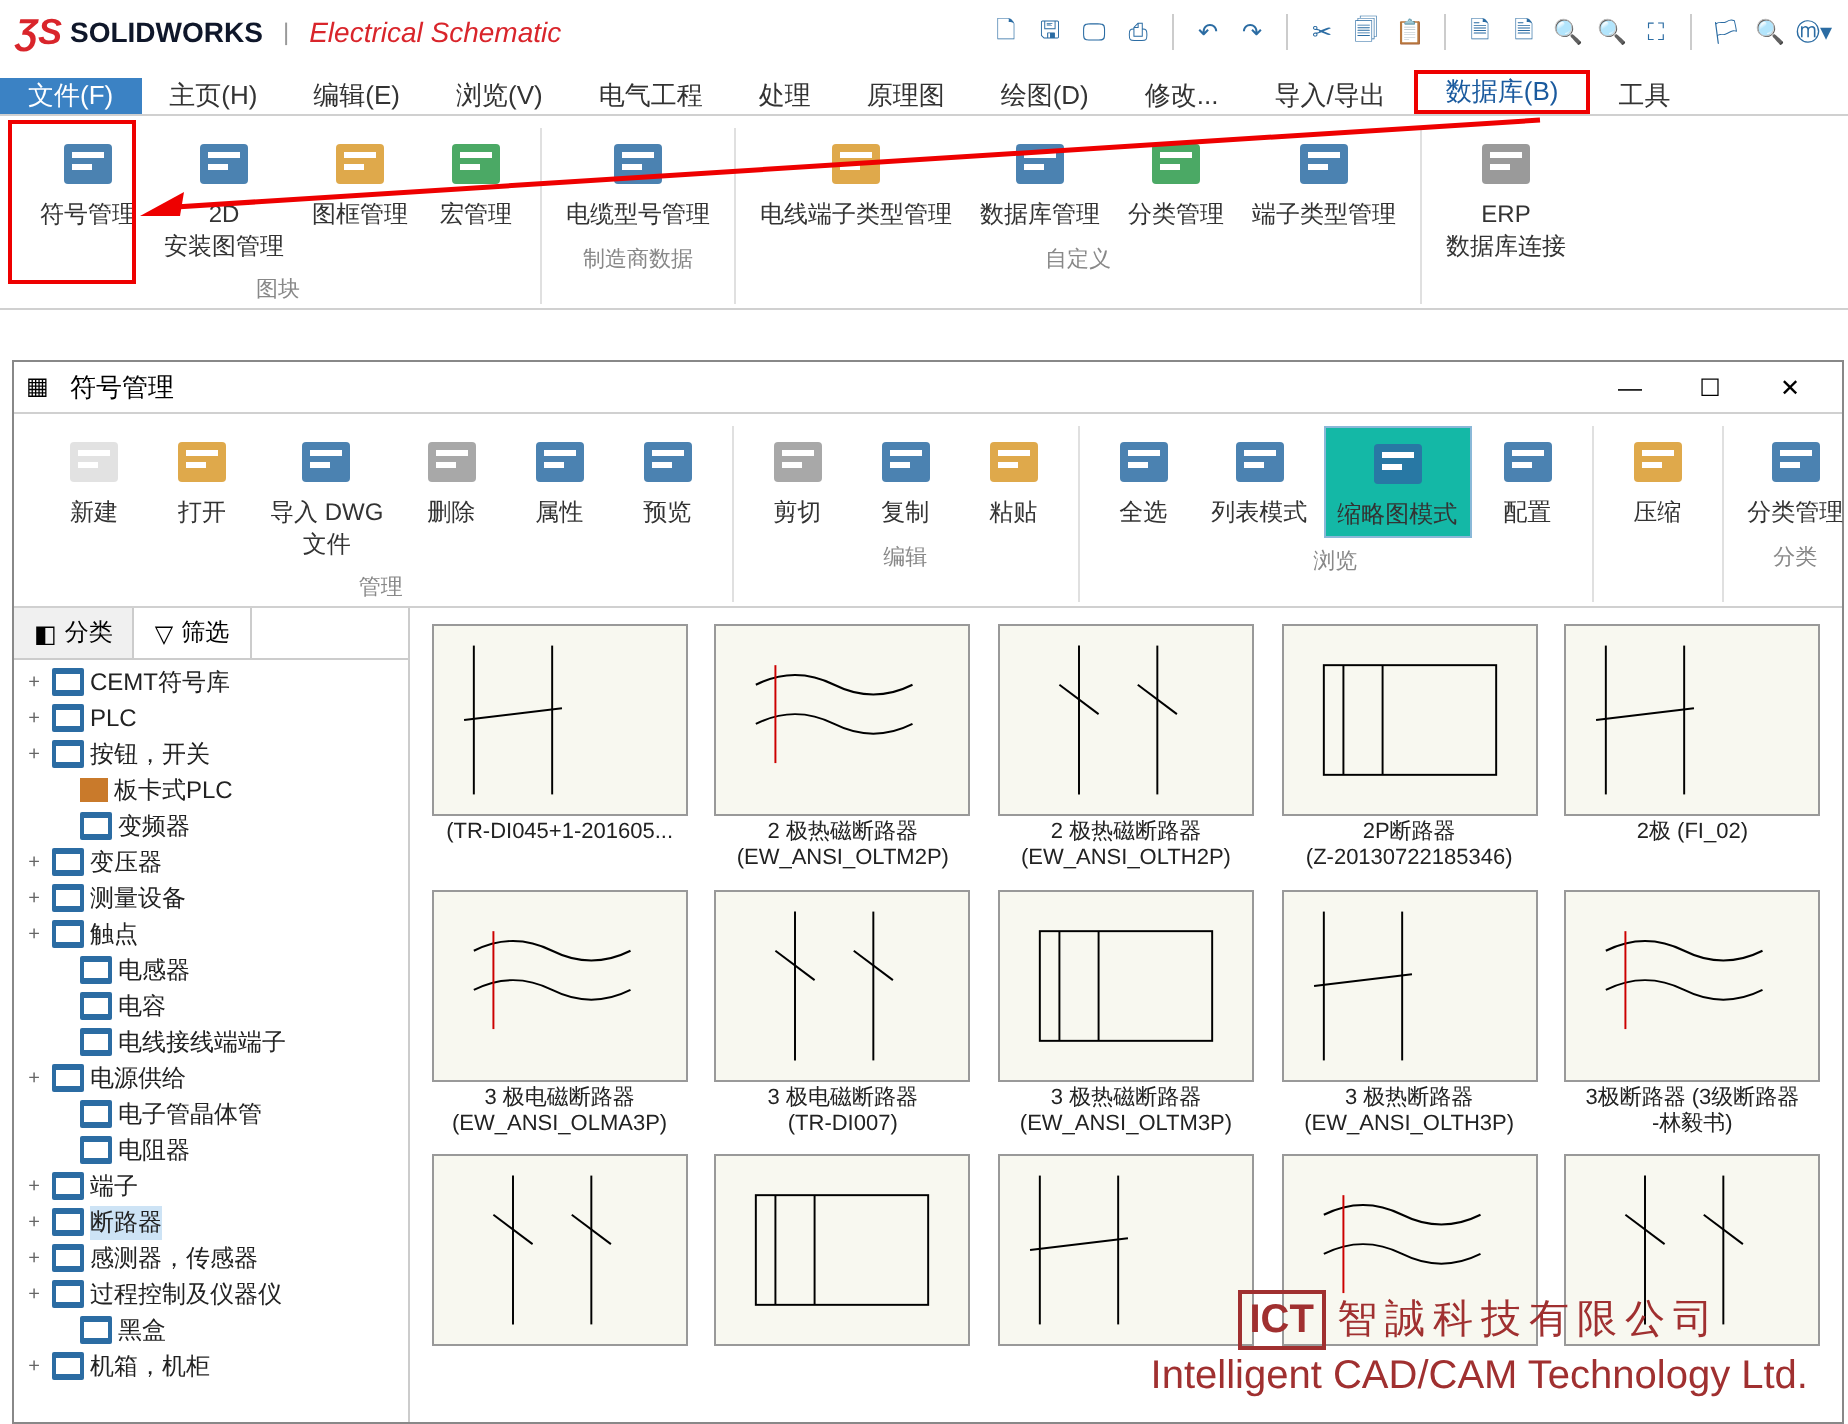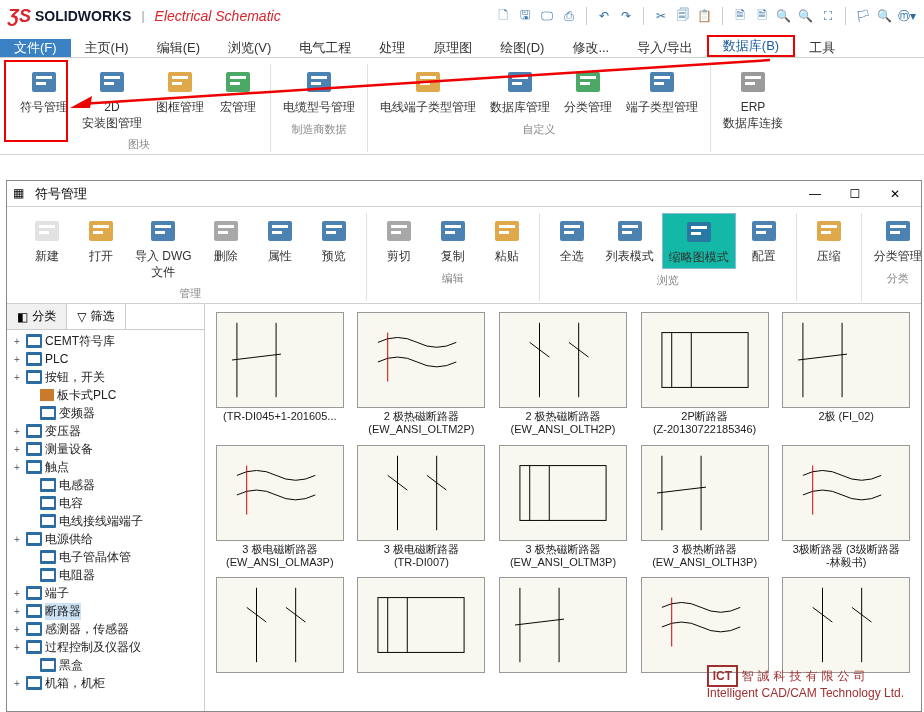--- a/index.html
+++ b/index.html
@@ -54,21 +54,21 @@
     .tree-node.sel .tree-label { background: #cde3f5; }
     .tree-node.l1 { padding-left: 18px; }
     
     .thumb-panel { flex: 1; overflow: auto; padding: 8px; background: #fff; }
     .thumb-grid { display: grid; grid-template-columns: repeat(5, 1fr); gap: 8px; }
     .thumb { display: flex; flex-direction: column; align-items: center; }
     .thumb-img { width: 128px; height: 96px; border: 1px solid #999; background: #f8f8f0; position: relative; }
     .thumb-cap { font-size: 11px; color: #222; text-align: center; margin-top: 2px; line-height: 1.2; max-width: 128px; }
     
     .arrow-annot { position: absolute; pointer-events: none; z-index: 100; }
-    .watermark { position: absolute; bottom: 10px; right: 20px; color: #a03030; font-size: 12px; z-index: 50; pointer-events: none; text-align: left; line-height: 1.4; }
+    .watermark { position: absolute; bottom: 10px; right: 20px; color: #a03030; font-size: 20px; z-index: 50; pointer-events: none; text-align: center; line-height: 1.4; }
     .watermark .wm-cn { letter-spacing: 4px; }
     
     svg.glyph { width: 100%; height: 100%; }
   </style>
 </head>
 <body>
 
 <div class="titlebar">
   <div class="logo">
     <span class="logo-icon">ƷS</span>

